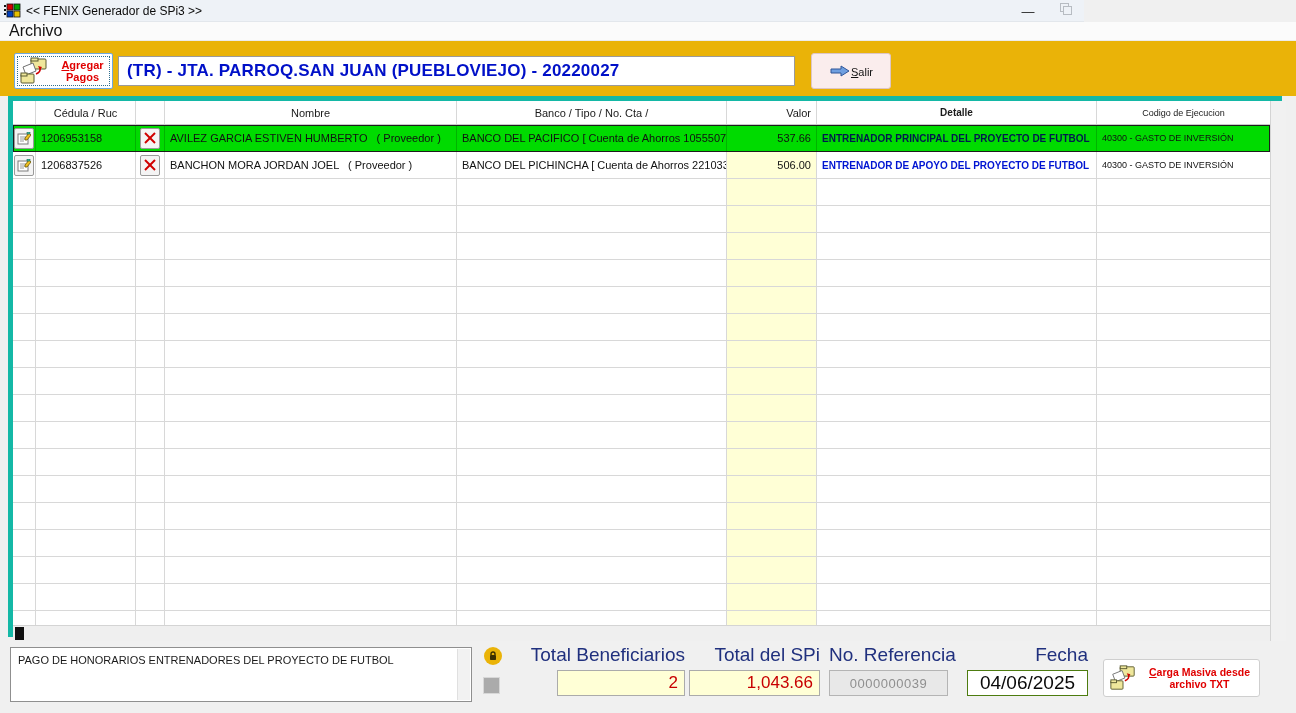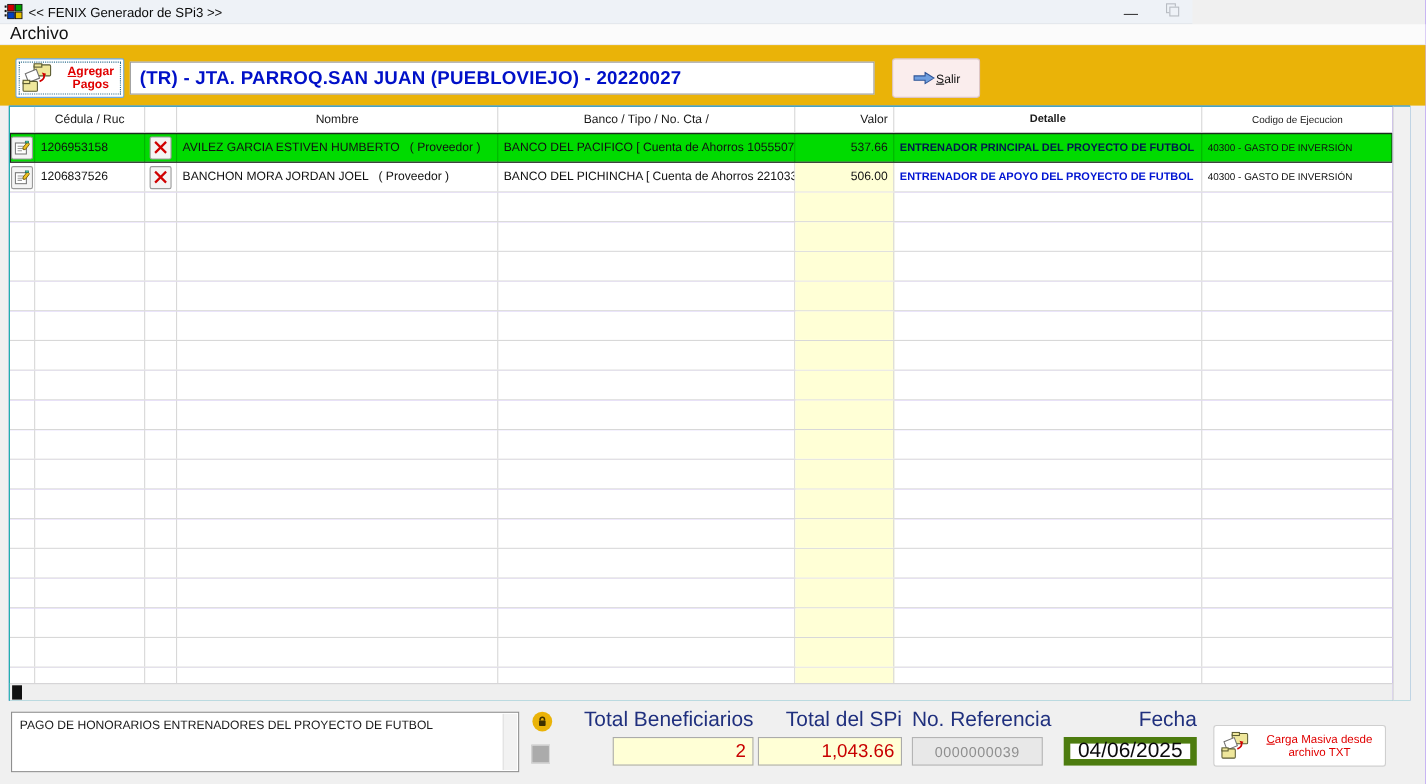--- a/index.html
+++ b/index.html
@@ -48,21 +48,21 @@
   }
   .btn-salir {
     position:absolute; left:811px; top:12px; width:80px; height:36px;
     background:#faeded; border:1px solid #ddc6c6; border-radius:3px;
     display:flex; flex-direction:row; align-items:center; justify-content:center; cursor:default;
   }
   .btn-salir .lbl { font-size:11px; color:#111; margin-top:1px; }
   
   .gridwrap {
     position:absolute; left:8px; top:96px; width:1274px; height:541px;
-    border:1px solid #14b8a6; background:#8b5cf6;
+    border:5px solid #14b8a6; background:#f0abfc;
   }
   .gridtable { position:absolute; left:0; top:0; width:1257px; height:524px; overflow:hidden; }
   .ghead { display:flex; height:24px; border-bottom:1px solid #c9c9c9; background:#ffffff; }
   .ghc {
     font-size:11px; color:#1a1a1a; display:flex; align-items:center; justify-content:center;
     border-right:1px solid #d8d8d8; overflow:hidden; white-space:nowrap;
   }
   .grow { display:flex; height:27px; border-bottom:1px solid #d8d8d8; background:#ffffff; }
   .gc {
     font-size:11px; display:flex; align-items:center; padding-left:5px;
@@ -115,28 +115,28 @@
   .lbl-spi { left:689px; width:131px; text-align:right; }
   .lbl-ref { left:829px; width:140px; text-align:left; }
   .lbl-fec { left:967px; width:121px; text-align:right; }
   .ffield  { position:absolute; top:670px; height:26px; display:flex; align-items:center; }
   .fld-tb  { left:557px; width:128px; background:#ffffd6; border:1px solid #ababab;
              justify-content:flex-end; padding-right:6px; font-size:17px; color:#c80000; }
   .fld-spi { left:689px; width:131px; background:#ffffd6; border:1px solid #ababab;
              justify-content:flex-end; padding-right:6px; font-size:17px; color:#c80000; }
   .fld-ref { left:829px; width:119px; background:#e8e8e8; border:1px solid #b4b4b4;
              justify-content:center; font-size:13px; color:#8f8f8f; letter-spacing:.5px; }
-  .fld-fec { left:967px; width:121px; background:#ffffff; border:6px solid #4d7c0f;
+  .fld-fec { left:967px; width:121px; background:#ffffff; border:1px solid #4d7c0f;
              justify-content:center; font-size:19px; color:#0a0a0a; }
   .btn-carga {
     position:absolute; left:1103px; top:659px; width:157px; height:38px;
     background:#ffffff; border:1px solid #cfcfcf; border-radius:3px;
     display:flex; align-items:center; gap:3px; padding-left:5px; cursor:default;
   }
-  .btn-carga .lbl { font-size:10.5px; font-weight:normal; color:#e00000; line-height:12px; text-align:center; flex:1; }
+  .btn-carga .lbl { font-size:10.5px; font-weight:bold; color:#e00000; line-height:12px; text-align:center; flex:1; }
   u { text-decoration:underline; }
 </style>
 </head>
 <body>
 
 <div class="titlebar">
   <svg class="app-icon" viewBox="0 0 17 15">
     <rect x="0" y="2" width="2" height="2" fill="#111"></rect>
       <rect x="0" y="6" width="2" height="2" fill="#111"></rect>
       <rect x="0" y="10" width="2" height="2" fill="#111"></rect>

